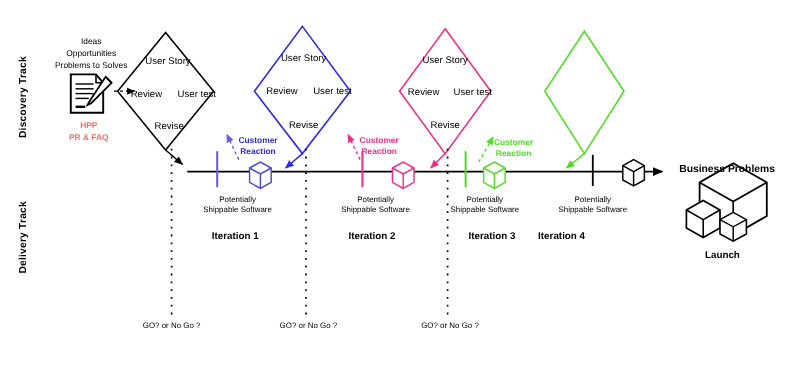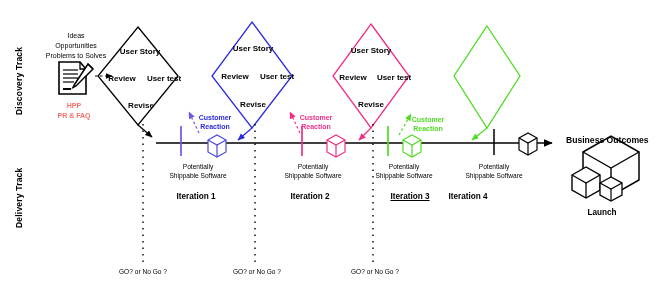--- a/index.html
+++ b/index.html
@@ -32,21 +32,21 @@
     font-size: 8.5px;
     color: #000000;
     transform-origin: 0 0;
     transform: rotate(-90deg);
     white-space: nowrap;
     letter-spacing: .2px;
   }
   .diamond-text {
     position: absolute;
     font-size: 8px;
-    font-weight: bold;
+    font-weight: normal;
     color: #000000;
     white-space: nowrap;
     transform: translate(-50%, -50%);
     text-align: right;
   }
   .cr {
     position: absolute;
     font-size: 7px;
     font-weight: bold;
     white-space: nowrap;
@@ -275,23 +275,23 @@
     <div>Potentially</div>
     <div>Shippable Software</div>
   </div>
   <div class="pss" style="left:494px; top:163px;">
     <div>Potentially</div>
     <div>Shippable Software</div>
   </div>
 
   <div class="iter" style="left:196px; top:192px;">Iteration 1</div>
   <div class="iter" style="left:310px; top:192px;">Iteration 2</div>
-  <div class="iter" style="left:410px; top:192px;text-decoration:underline;">Iteration 3</div>
+  <div class="iter" style="left:410px; top:192px;">Iteration 3</div>
   <div class="iter" style="left:468px; top:192px;">Iteration 4</div>
 
   <div class="gonogo" style="left:143px; top:268px;">GO? or No Go ?</div>
   <div class="gonogo" style="left:257px; top:268px;">GO? or No Go ?</div>
   <div class="gonogo" style="left:375px; top:268px;">GO? or No Go ?</div>
 
-  <div class="bizout" style="left:566px; top:135px;">Business Outcomes</div>
+  <div class="bizout" style="left:566px; top:135px;">Business Problems</div>
   <div class="launch" style="left:602px; top:208px;">Launch</div>
 
 </div>
 
 </body></html>

